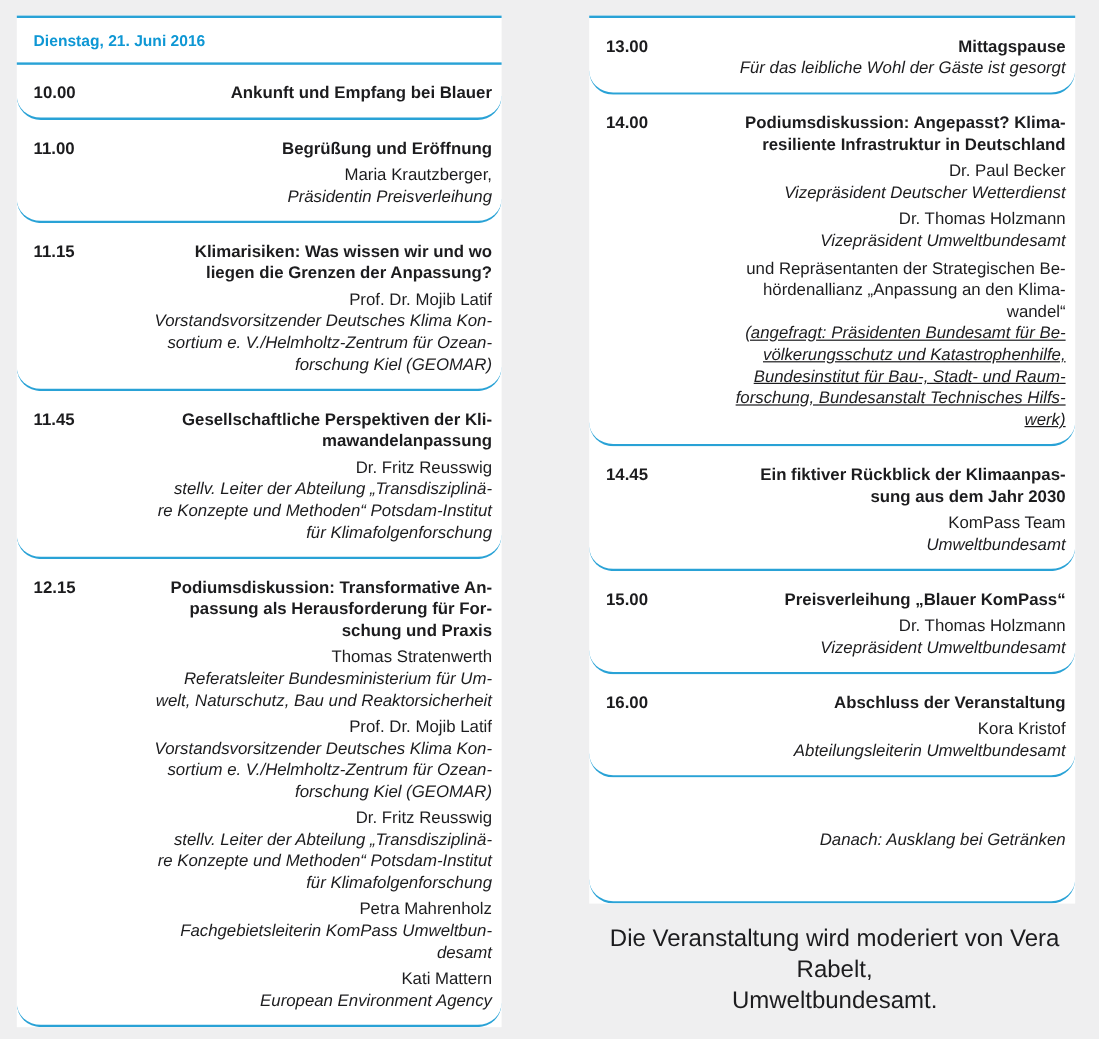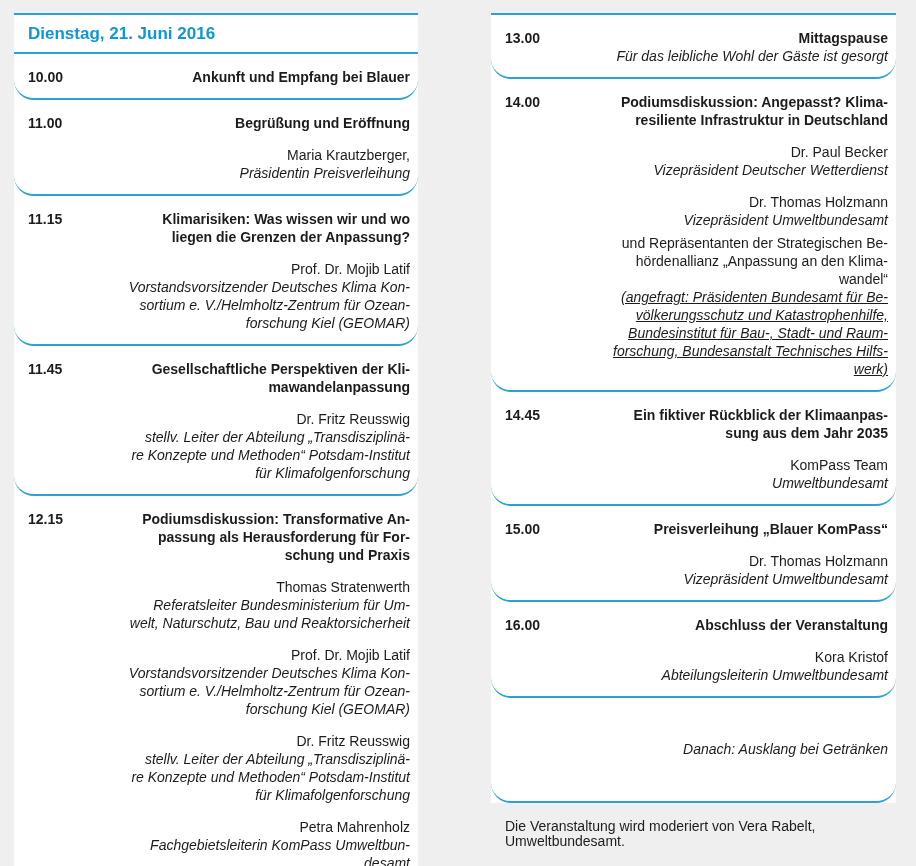--- a/index.html
+++ b/index.html
@@ -28,46 +28,47 @@
   .colwrap-right { left: 491px; width: 405px; }
   .col {
     background: #ffffff;
     border-top: 2px solid var(--line);
   }
   .header-row {
     padding: 10px 10px 9px 14px;
     border-bottom: 2px solid var(--line);
     color: var(--accent);
     font-weight: bold;
-    font-size: 17px;
+    font-size: 13px;
   }
   .row {
     display: grid;
     grid-template-columns: 87px 1fr;
     padding: 14px 8px 12px 14px;
     border-bottom: 2px solid var(--line);
     border-radius: 20px;
   }
   .time { font-weight: bold; }
   .content { min-width: 0; text-align: right; }
   .title { font-weight: bold; white-space: pre-line; }
   .subtitle { font-style: italic; white-space: pre-line; }
-  .speaker { margin-top: 14px; }
+  .speaker { margin-top: 4px; }
   .speaker .name { }
   .speaker .role { font-style: italic; white-space: pre-line; }
   .para { margin-top: 5px; white-space: pre-line; }
   .para.italic { font-style: italic; }
   .para.attached { margin-top: 0; text-decoration: underline; }
   .note-row { padding-top: 42px; padding-bottom: 43px; }
   .note { font-style: italic; }
   .footer {
     margin: 16px 10px 0 14px;
     white-space: pre-line;
-    font-size: 14px;
-    line-height: 15px;
+    font-size: 20px;
+    line-height: 26px;
+    text-align: center;
   }
 </style>
 </head>
 <body>
 
 <div class="page">
 
   <div class="colwrap colwrap-left">
     <div class="col">
       <div class="header-row">
@@ -184,21 +185,21 @@
 völkerungsschutz und Katastrophenhilfe,
 Bundesinstitut für Bau-, Stadt- und Raum-
 forschung, Bundesanstalt Technisches Hilfs-
 werk)</div>
             </div>
           </div>
           <div class="row">
             <div class="time">14.45</div>
             <div class="content">
               <div class="title">Ein fiktiver Rückblick der Klimaanpas-
-sung aus dem Jahr 2035</div>
+sung aus dem Jahr 2030</div>
               <div class="speaker">
                 <div class="name">KomPass Team</div>
                 <div class="role">Umweltbundesamt</div>
               </div>
             </div>
           </div>
           <div class="row">
             <div class="time">15.00</div>
             <div class="content">
               <div class="title">Preisverleihung „Blauer KomPass“</div>

